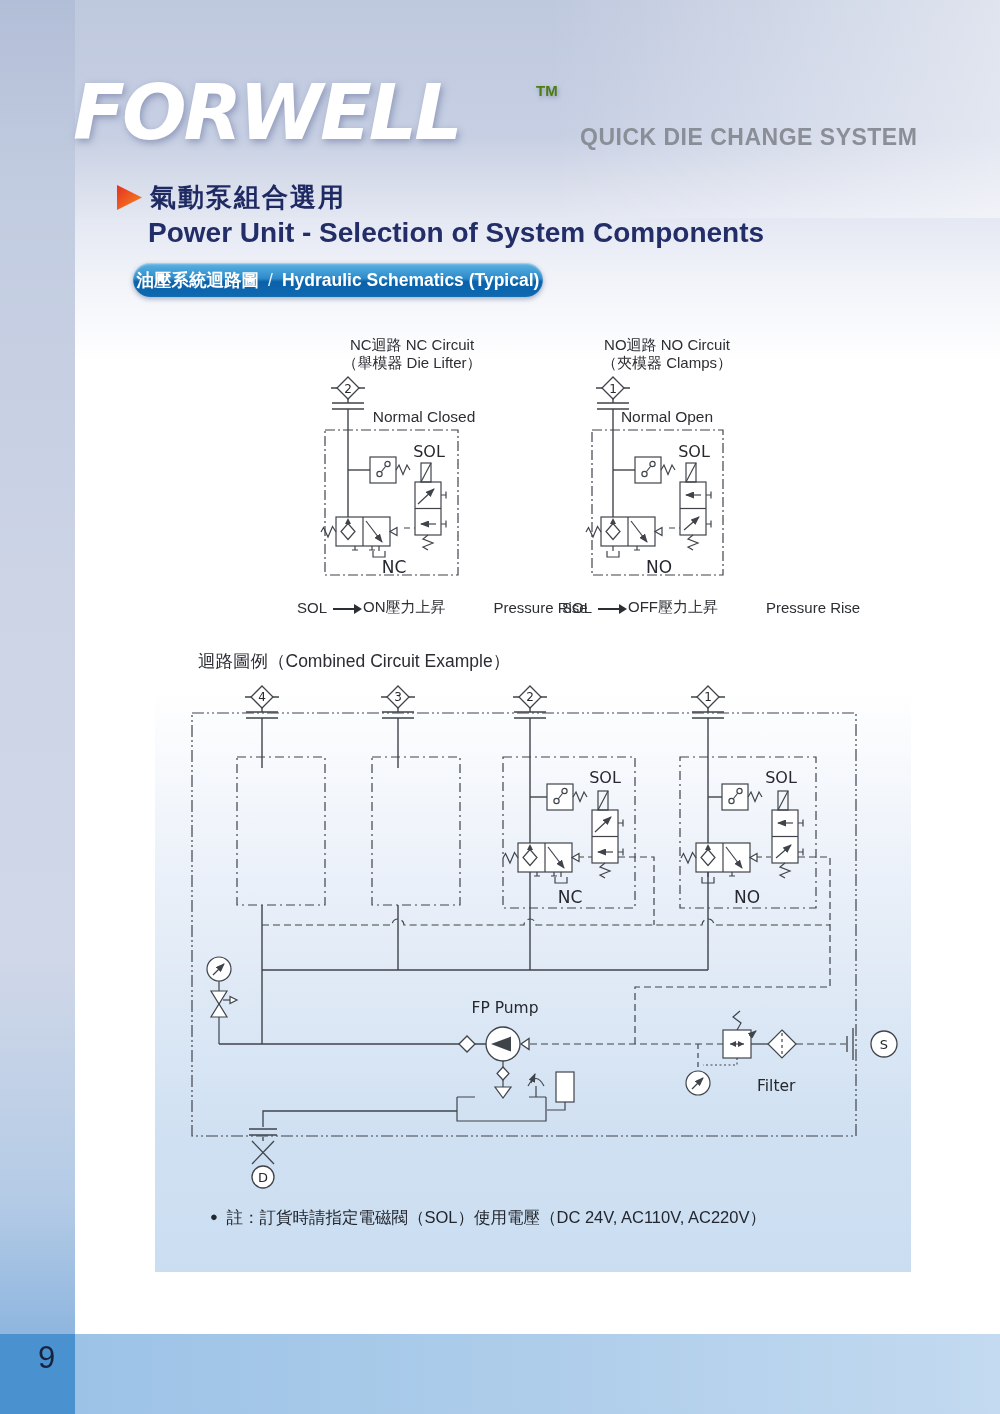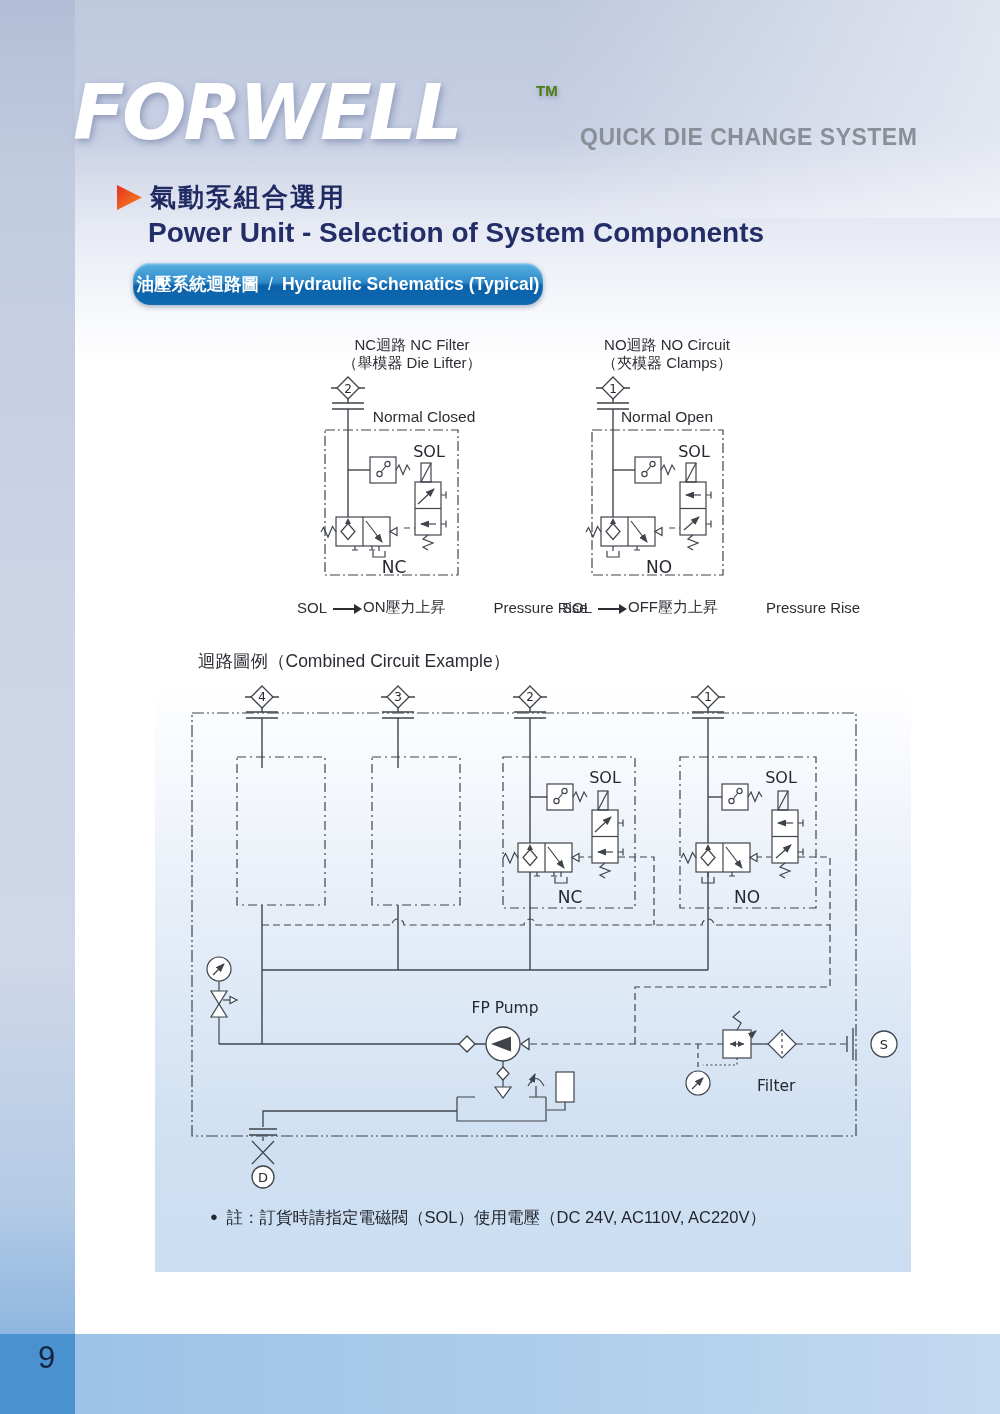--- a/index.html
+++ b/index.html
@@ -26,21 +26,21 @@
          text-shadow:2px 3px 7px rgba(90,100,145,.5);font-style:italic;}
   .brand-tm{position:absolute;left:536px;top:82px;font-size:15px;font-weight:bold;color:#4d7c0f;
          text-shadow:1px 2px 4px rgba(90,100,145,.5);text-align:right;}
   .tagline-zh{position:absolute;left:580px;top:90px;font-size:27px;color:#8a8e96;letter-spacing:4px;}
   .tagline-en{position:absolute;left:580px;top:124px;font-size:23px;font-weight:bold;color:#8a8e96;letter-spacing:.5px;}
 
   
   .arrow-red{position:absolute;left:116px;top:184px;}
   .title-zh{position:absolute;left:150px;top:180px;font-size:26px;font-weight:bold;color:#1f2a63;letter-spacing:2px;}
   .title-en{position:absolute;left:148px;top:217px;font-size:28px;font-weight:bold;color:#232d68;}
-  .badge{position:absolute;left:133px;top:263px;width:410px;height:42px;border-radius:17px;
+  .badge{position:absolute;left:133px;top:263px;width:410px;height:34px;border-radius:17px;
     background:linear-gradient(180deg,#5cb3e2 0%,#2e8bca 45%,#0b61a9 55%,#0e6ab2 100%);
     box-shadow:0 2px 5px rgba(20,40,90,.35), inset 0 1px 2px rgba(255,255,255,.55);
     display:flex;align-items:center;justify-content:center;gap:9px;color:#fff;font-weight:bold;font-size:17.5px;}
   .badge .sep{font-weight:normal;opacity:.9;}
 
   
   .abs{position:absolute;}
   .ctr{transform:translateX(-50%);text-align:center;white-space:nowrap;}
   .diag-t{font-size:15px;color:#2b2e33;line-height:18px;}
   .state-t{font-size:15.5px;color:#2b2e33;}
@@ -84,21 +84,21 @@
     <polygon points="1,1 26,13.5 1,26" fill="url(#rg)"></polygon>
   </svg>
   <div class="title-zh">氣動泵組合選用</div>
   <div class="title-en">Power Unit - Selection of System Components</div>
   <div class="badge">
     <span>油壓系統迴路圖</span>
     <span class="sep">/</span>
     <span>Hydraulic Schematics (Typical)</span>
   </div>
 
-  <div class="abs ctr diag-t" style="left:412px;top:336px;">NC迴路  NC Filter</div>
+  <div class="abs ctr diag-t" style="left:412px;top:336px;">NC迴路  NC Circuit</div>
   <div class="abs ctr diag-t" style="left:412px;top:354px;">（舉模器  Die Lifter）</div>
   <div class="abs ctr diag-t" style="left:667px;top:336px;">NO迴路  NO Circuit</div>
   <div class="abs ctr diag-t" style="left:667px;top:354px;">（夾模器  Clamps）</div>
   <div class="abs ctr state-t" style="left:408px;top:408px;margin-left:16px;">Normal Closed</div>
   <div class="abs ctr state-t" style="left:667px;top:408px;">Normal Open</div>
 
   <svg style="left:270px;top:330px;" width="540" height="300" viewBox="270 330 540 300">
     <defs>
       <marker id="ma" markerWidth="9" markerHeight="7" refX="8" refY="3.5" orient="auto" markerUnits="userSpaceOnUse">
         <path d="M0,0 L9,3.5 L0,7 z" fill="#3f444b"></path>

